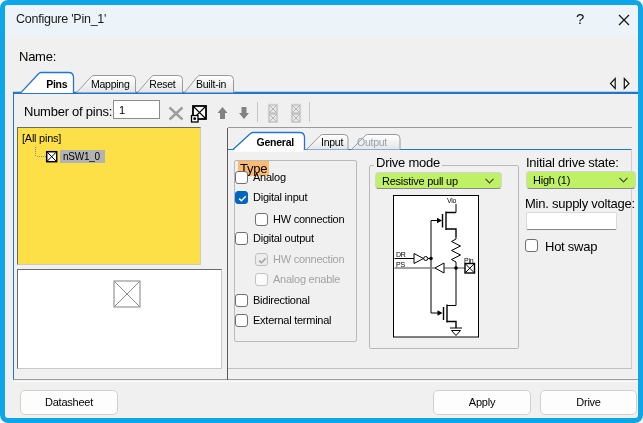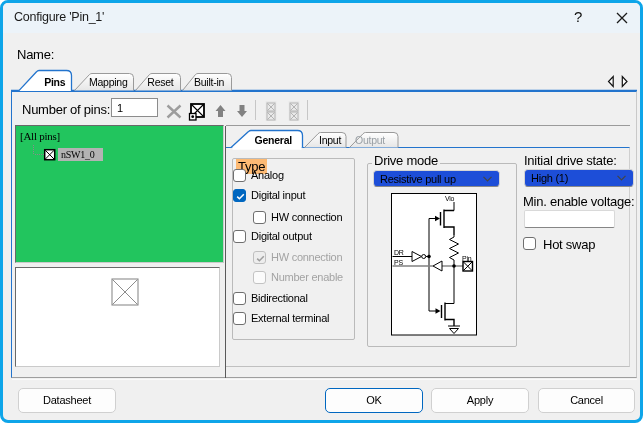--- a/index.html
+++ b/index.html
@@ -1,18 +1,18 @@
 <!DOCTYPE html>
 <html><head>
 <meta charset="utf-8">
 <style>
 * { margin:0; padding:0; box-sizing:border-box; }
 html,body { width:643px; height:423px; background:#ffffff; font-family:"Liberation Sans", sans-serif; letter-spacing:-0.25px; }
 #dlg { position:absolute; left:0; top:0; width:643px; height:423px; background:#f0f0f0;
-  border:3px solid #0ea5e9; border-radius:8px; overflow:hidden; }
+  border:5px solid #0ea5e9; border-radius:8px; overflow:hidden; }
 .abs { position:absolute; }
 #titlebar { left:0; top:0; width:100%; height:30px; background:#ecf3f9; }
 #title { left:11px; top:7px; font-size:12.5px; color:#1a1a1a; }
 #help { left:566px; top:5px; width:18px; height:19px; font-size:15px; color:#111; text-align:center; line-height:18px;}
 #close { left:608px; top:4px; width:22px; height:22px; }
 label, .t { font-size:13px; color:#000; }
 
 #nameLbl { left:14px; top:44px; }
 #nameField { left:70px; top:40px; width:560px; height:20px; background:#fff;
   border:1px solid #d9d9d9; border-bottom:1px solid #868686; border-radius:4px; }
@@ -20,21 +20,21 @@
 
 #outerTabs { left:0; top:60px; width:643px; height:30px; }
 
 #outerPage { left:8px; top:88px; width:626px; height:287px; background:#f0f0f0;
   border-top:1px solid #2374cd; border-left:1px solid #2374cd; border-right:1px solid #c9c9c9; border-bottom:1px solid #9e9e9e; }
 
 #npLbl { left:19px; top:99px; }
 #npField { left:108px; top:95px; width:47px; height:19px; background:#fff; border:1px solid #8c8c8c; }
 #npField span { position:absolute; left:5px; top:3px; font-size:11px; }
 
-#treeBox { left:12px; top:122px; width:209px; height:138px; background:#22c55e; border:1px solid; border-color:#696969 #cacaca #cacaca #696969;font-family:Liberation Serif, serif; }
+#treeBox { left:12px; top:122px; width:184px; height:138px; background:#fde047; border:1px solid; border-color:#696969 #cacaca #cacaca #696969; }
 #allPins { position:absolute; left:4px; top:4px; font-size:11px; }
 #treeSel { position:absolute; left:42px; top:21.5px; width:45px; height:13.5px; background:#b3b3b3; }
 #treeSel span { position:absolute; left:3px; top:1.5px; font-size:10px; color:#000; }
 
 #prevBox { left:12px; top:264px; width:205px; height:100px; background:#fff; border:1px solid; border-color:#696969 #cacaca #cacaca #696969; }
 
 #innerTopLine { left:223px; top:122px; width:404px; height:1px; background:#9b9b9b; }
 #innerPage { left:223px; top:144px; width:404px; height:220px; background:#f0f0f0;
   border-top:1px solid #2374cd; border-right:1px solid #cfcfcf; border-bottom:1px solid #c0c0c0; }
 #divider { left:222px; top:123px; width:1px; height:252px; background:#5a5a5a; }
@@ -46,21 +46,21 @@
 #driveLbl { left:369px; top:150px; background:#f0f0f0; padding:0 2px; }
 
 .cb { position:absolute; width:12.5px; height:12.5px; background:#fff; border:1px solid #6f6f6f; border-radius:3px; }
 .cb.checked { background:#0067c0; border-color:#0067c0; }
 .cb.dis { border-color:#c3c3c3; background:#fbfbfb; }
 .cb.dischecked { background:#ededed; border-color:#bfbfbf; }
 .cb svg { position:absolute; left:1px; top:1px; }
 .cblbl { position:absolute; font-size:11px; }
 .dim { color:#a3a3a3; }
 
-.combo { position:absolute; background:#1d4ed8; border:1px solid #d4d4d4; border-bottom:1px solid #8a8a8a; border-radius:4px; }
+.combo { position:absolute; background:#bef264; border:1px solid #d4d4d4; border-bottom:1px solid #8a8a8a; border-radius:4px; }
 .combo span { position:absolute; left:6px; top:2px; font-size:11px; }
 .combo svg { position:absolute; right:7px; top:5px; }
 
 #circuit { left:388px; top:190px; }
 
 #idsLbl { left:521px; top:150px; }
 #idsCombo { left:521px; top:166px; width:110px; height:18px; }
 #msvLbl { left:520px; top:191px; }
 #msvField { left:521px; top:207px; width:91px; height:18px; background:#fff; border:1px solid #d9d9d9; border-bottom:1px solid #868686; border-radius:2px; }
 #hotCb { left:520px; top:234px; }
@@ -216,21 +216,21 @@
   <div class="cblbl" style="left:248px; top:227px;">Digital output</div>
 
   <div class="cb dischecked abs" style="left:250px; top:248px;">
       <svg width="11" height="11" viewBox="0 0 11 11">
         <path d="M2.2 5.6 L4.4 7.8 L8.8 3.2" stroke="#9e9e9e" stroke-width="1.5" fill="none"></path>
       </svg>
     </div>
   <div class="cblbl dim" style="left:268px; top:248px;">HW connection</div>
 
   <div class="cb dis abs" style="left:250px; top:268px;"></div>
-  <div class="cblbl dim" style="left:268px; top:268px;">Number enable</div>
+  <div class="cblbl dim" style="left:268px; top:268px;">Analog enable</div>
 
   <div class="cb abs" style="left:230px; top:289px;"></div>
   <div class="cblbl" style="left:248px; top:289px;">Bidirectional</div>
 
   <div class="cb abs" style="left:230px; top:309px;"></div>
   <div class="cblbl" style="left:248px; top:309px;">External terminal</div>
 
   <div id="driveGroup" class="abs group"></div>
   <div id="driveLbl" class="abs t">Drive mode</div>
   <div class="combo" style="left:370px; top:167px; width:127px; height:17px;">
@@ -290,23 +290,22 @@
     <text x="3" y="71.5" font-size="7px" fill="#000" font-family="Liberation Sans">PS</text>
   </svg>
 
   <div id="idsLbl" class="abs t">Initial drive state:</div>
   <div id="idsCombo" class="combo">
     <span>High (1)</span>
     <svg width="9" height="6" viewBox="0 0 9 6">
         <path d="M0.5 0.8 L4.5 4.8 L8.5 0.8" stroke="#444" stroke-width="1.2" fill="none"></path>
       </svg>
   </div>
-  <div id="msvLbl" class="abs t">Min. enable voltage:</div>
+  <div id="msvLbl" class="abs t">Min. supply voltage:</div>
   <div id="msvField" class="abs"></div>
   <div id="hotCb" class="cb abs"></div>
   <div id="hotLbl" class="abs t">Hot swap</div>
 
   <div id="sep" class="abs"></div>
   <div id="btnData" class="btn">Datasheet</div>
-  <div id="btnOK" class="btn">OK</div>
   <div id="btnApply" class="btn">Apply</div>
-  <div id="btnCancel" class="btn">Cancel</div>
+  <div id="btnCancel" class="btn">Drive</div>
 </div>
 
 </body></html>

